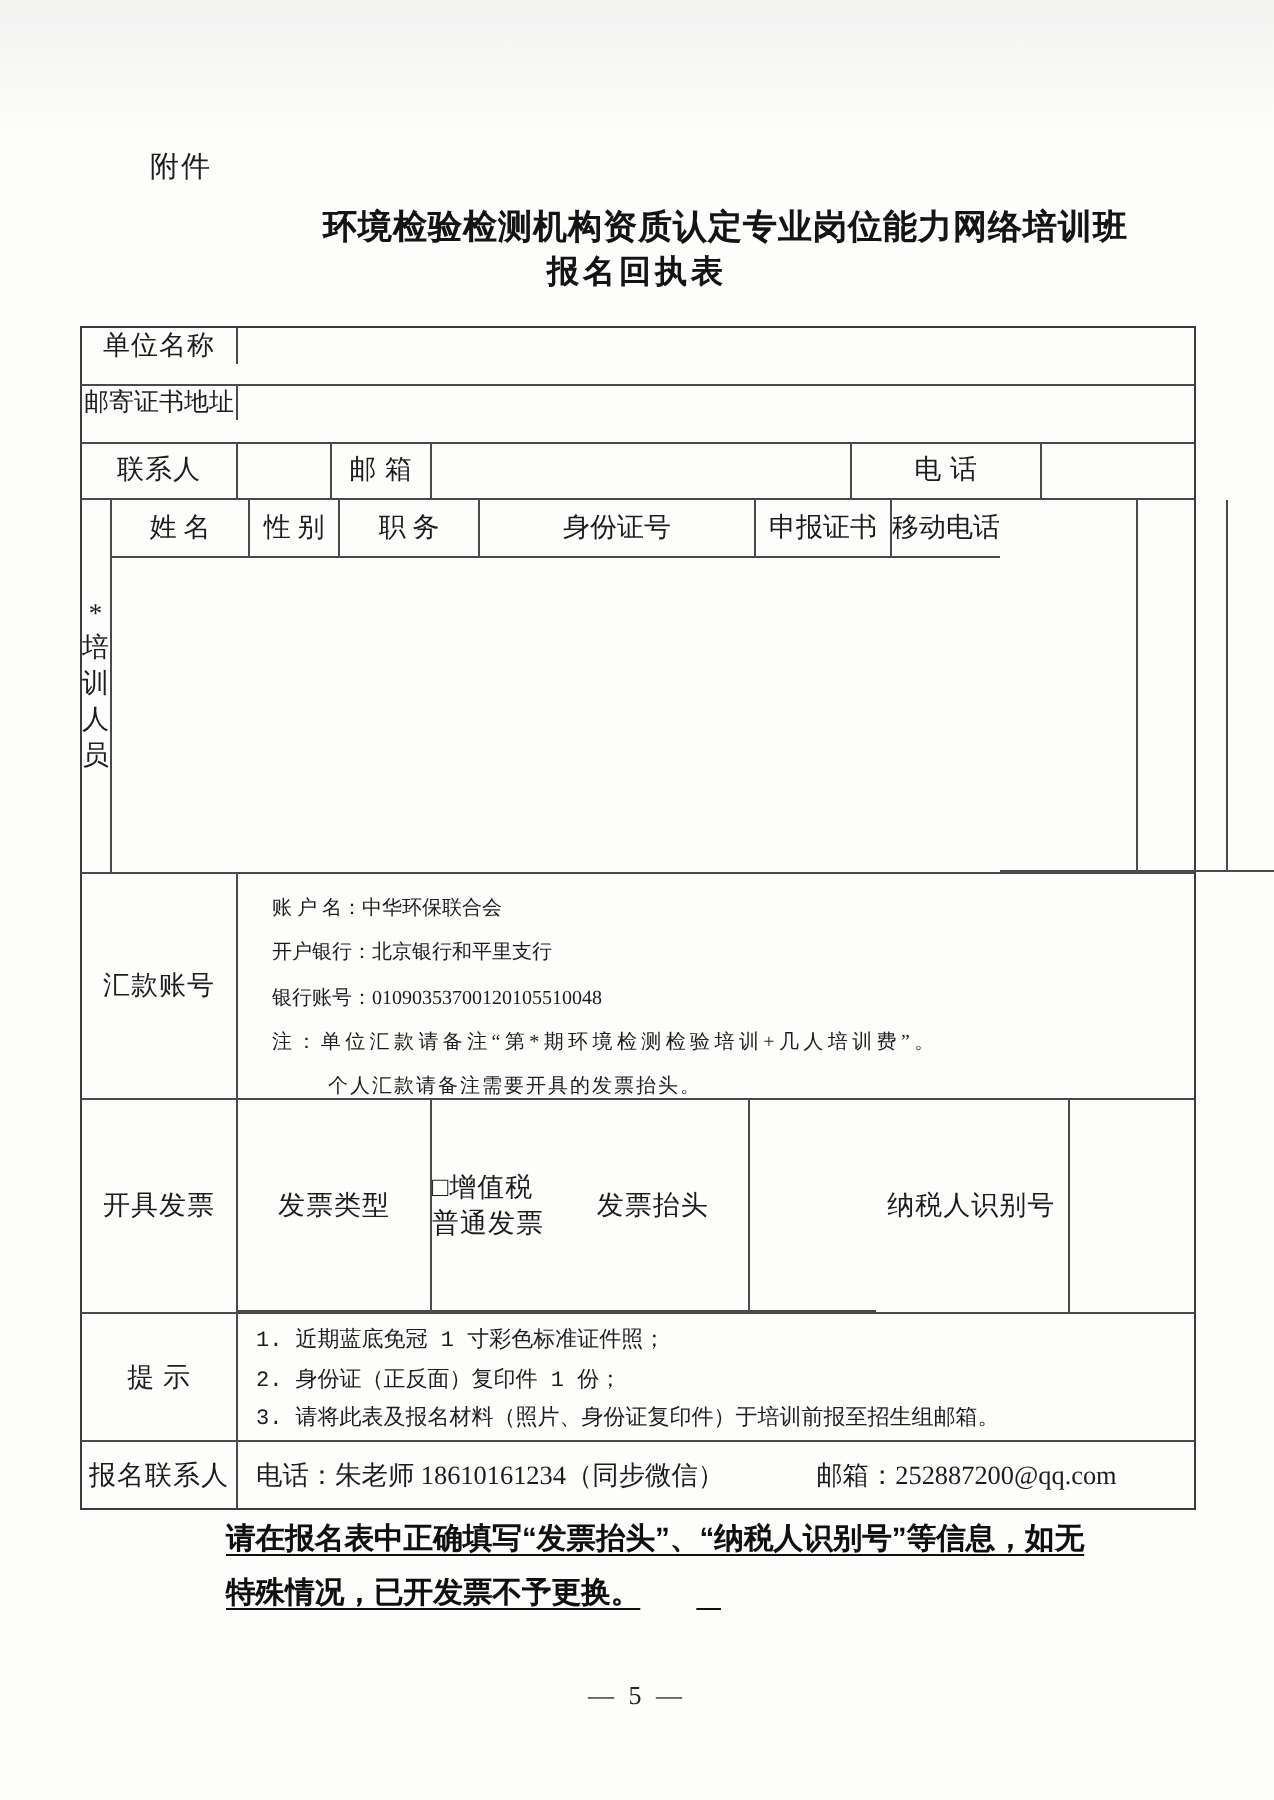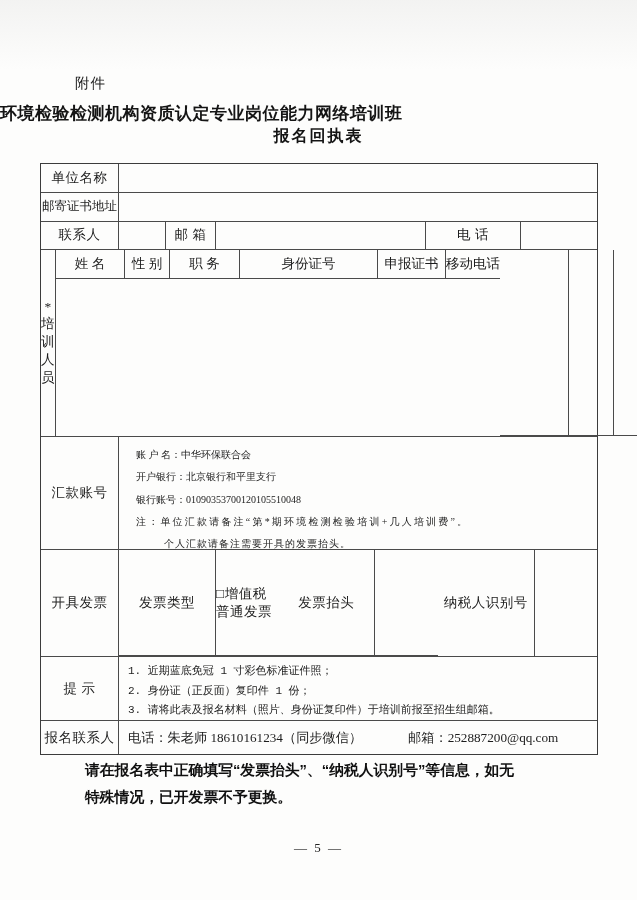--- a/index.html
+++ b/index.html
@@ -16,21 +16,21 @@
     position:absolute; left:0; top:0; width:637px; height:70px;
     background:linear-gradient(to bottom, rgba(150,150,150,0.10), rgba(150,150,150,0));
     pointer-events:none;
   }
   .attachment {
     position:absolute; left:75px; top:74px;
     font-size:14.5px; letter-spacing:1px;
   }
   .title1 {
     position:absolute; left:0; top:102px; width:564px;
-    text-align:left;
+    text-align:right;
     font-family:"Liberation Sans","DejaVu Sans",sans-serif;
     font-weight:bold; font-size:17px; letter-spacing:0.5px; color:#141414;
   }
   .title2 {
     position:absolute; left:0; top:126px; width:637px;
     text-align:center;
     font-family:"Liberation Sans","DejaVu Sans",sans-serif;
     font-weight:bold; font-size:16px; letter-spacing:2px; color:#141414;
   }
   
@@ -41,21 +41,21 @@
     font-size:13.5px;
   }
   .row { display:flex; border-bottom:1px solid #4a4a4a; }
   .row:last-child { border-bottom:none; }
   .cell { border-right:1px solid #4a4a4a; position:relative; }
   .row > .cell:last-child, .srow > .cell:last-child { border-right:none; }
   .lbl {
     display:flex; align-items:center; justify-content:center;
     text-align:center; letter-spacing:0.5px;
   }
-  .h29 { height:29px; }
+  .h29 { height:29px;flex-direction:column; }
   .h28 { height:28px; }
   .w78 { width:78px; }
   .w47 { width:47px; }
   .w50 { width:50px; }
   .w210{ width:210px; }
   .w95 { width:95px; }
   .w97 { width:97px; }
   .c69 { width:69px; }
   .c45 { width:45px; }
   .c70 { width:70px;text-align:right; }
@@ -76,21 +76,21 @@
   .tipsblock { padding:5px 0 0 9px; line-height:19.3px; font-size:11px;font-family:Liberation Mono, monospace; }
   .contactline { display:flex; align-items:center; padding-left:9px; font-size:13.2px; }
   .contact-email { margin-left:46px; }
   
   .footer-note {
     position:absolute; left:85px; top:757px; width:500px;
     font-family:"Liberation Sans","DejaVu Sans",sans-serif;
     font-weight:bold; font-size:14.8px; line-height:26.5px;
     color:#101010;
   }
-  .footer-note .uline { text-underline-offset:3px; }
+  .footer-note .uline { text-decoration:underline; text-underline-offset:3px;margin-left:28px; }
   .page-number {
     position:absolute; left:0; top:840px; width:637px;
     text-align:center; font-size:13px; letter-spacing:2px; color:#222;
   }
 </style>
 </head>
 <body>
 
 <div class="scan-shade"></div>
 

